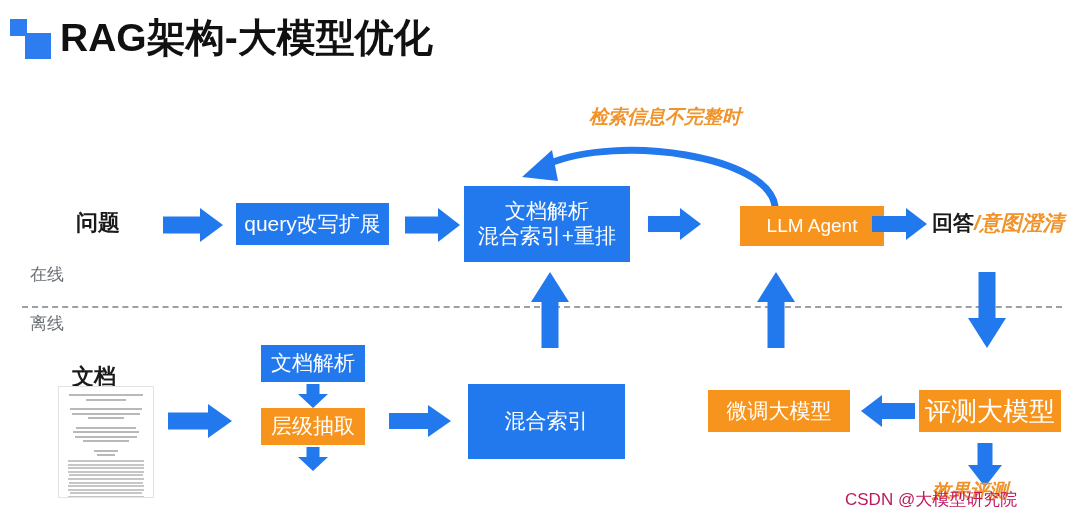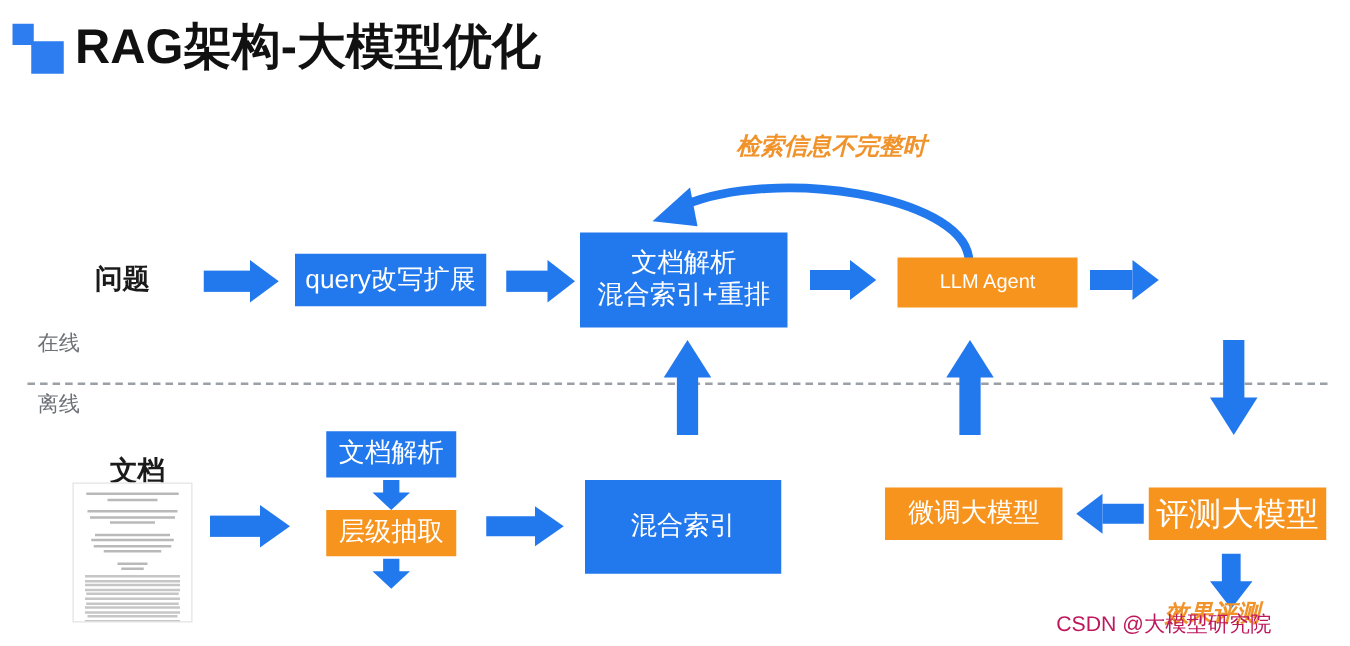--- a/index.html
+++ b/index.html
@@ -196,48 +196,51 @@
   <div class="abs node blue" style="left:464px; top:186px; width:166px; height:76px; font-size:21px; flex-direction:column;">
     <div>文档解析</div>
     <div>混合索引+重排</div>
   </div>
 
   <div class="abs arrow-right" style="left:648px; top:208px; width:53px; height:32px;">
     <div class="shaft" style="width:32px; height:16px;"></div>
     <div class="head" style="border-width:16px 0 16px 21px;"></div>
   </div>
 
-  <div class="abs node orange" style="left:718px; top:206px; width:144px; height:40px; font-size:16px;">LLM Agent</div>
+  <div class="abs node orange" style="left:740px; top:206px; width:144px; height:40px; font-size:19px;">LLM Agent</div>
 
   <div class="abs arrow-right" style="left:872px; top:208px; width:55px; height:32px;">
     <div class="shaft" style="width:34px; height:16px;"></div>
     <div class="head" style="border-width:16px 0 16px 21px;"></div>
   </div>
 
+  <div class="abs" style="left:932px; top:209px; font-size:21px; white-space:nowrap;">
+    <span class="plain-label" style="font-size:21px;">回答</span><span class="orange-text" style="font-size:21px;">/意图澄清</span>
+  </div>
 
   <div class="abs divider-label" style="left:30px; top:263px;">在线</div>
   <div class="abs" id="divider-line"></div>
   <div class="abs divider-label" style="left:30px; top:312px;">离线</div>
 
   <div class="abs arrow-up" style="left:531px; top:272px; width:38px; height:76px;">
     <div class="shaft" style="width:17px; height:50px;"></div>
     <div class="head" style="border-width:0 19px 30px 19px;"></div>
   </div>
 
   <div class="abs arrow-up" style="left:757px; top:272px; width:38px; height:76px;">
     <div class="shaft" style="width:17px; height:50px;"></div>
     <div class="head" style="border-width:0 19px 30px 19px;"></div>
   </div>
 
   <div class="abs arrow-down" style="left:968px; top:272px; width:38px; height:76px;">
     <div class="shaft" style="width:17px; height:50px;"></div>
     <div class="head" style="border-width:30px 19px 0 19px;"></div>
   </div>
 
-  <div class="abs plain-label" style="left:72px; top:362px; font-size:22px;margin-left:16px;">文档</div>
+  <div class="abs plain-label" style="left:72px; top:362px; font-size:22px;">文档</div>
 
   <div class="abs" id="doc-thumbnail">
     <div class="doc-line" style="width:94%;"></div>
     <div class="doc-line" style="width:52%;"></div>
     <div class="doc-gap"></div>
     <div class="doc-line" style="width:92%;"></div>
     <div class="doc-line" style="width:88%;"></div>
     <div class="doc-line" style="width:46%;"></div>
     <div class="doc-gap"></div>
     <div class="doc-line" style="width:76%;"></div>

